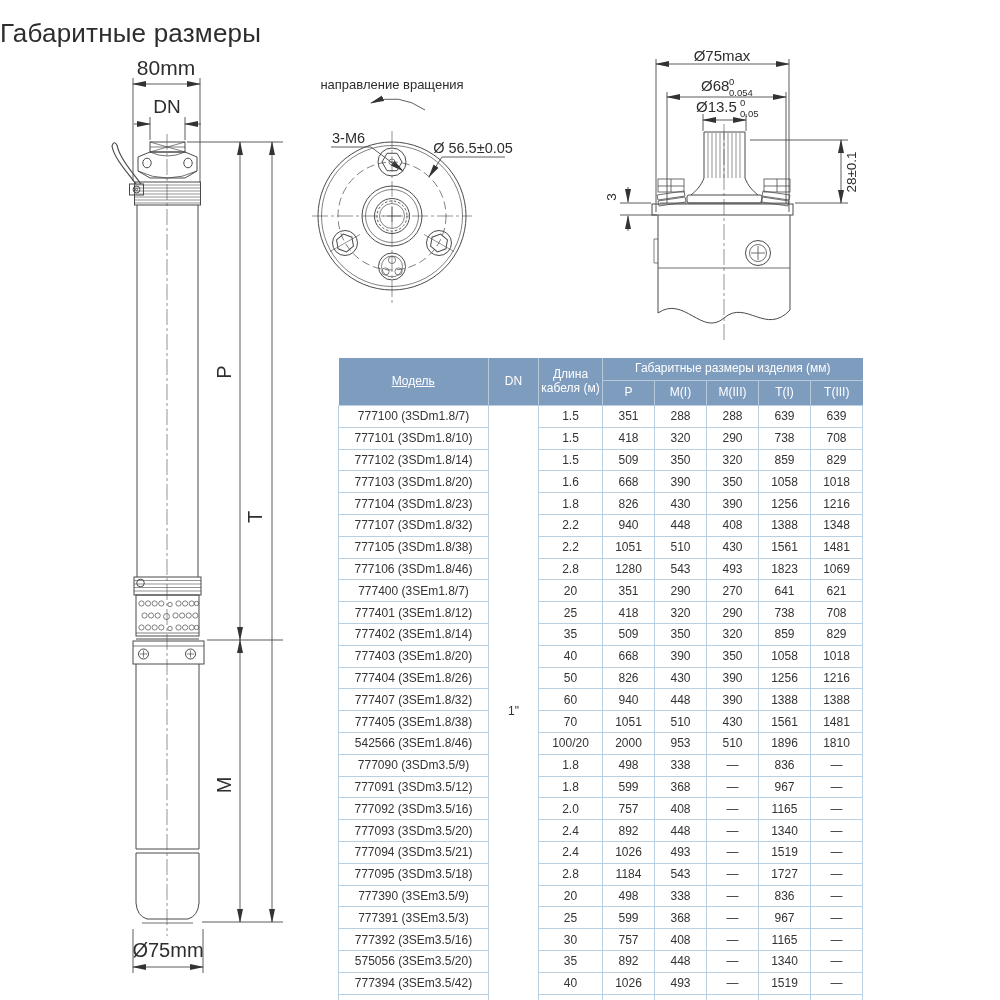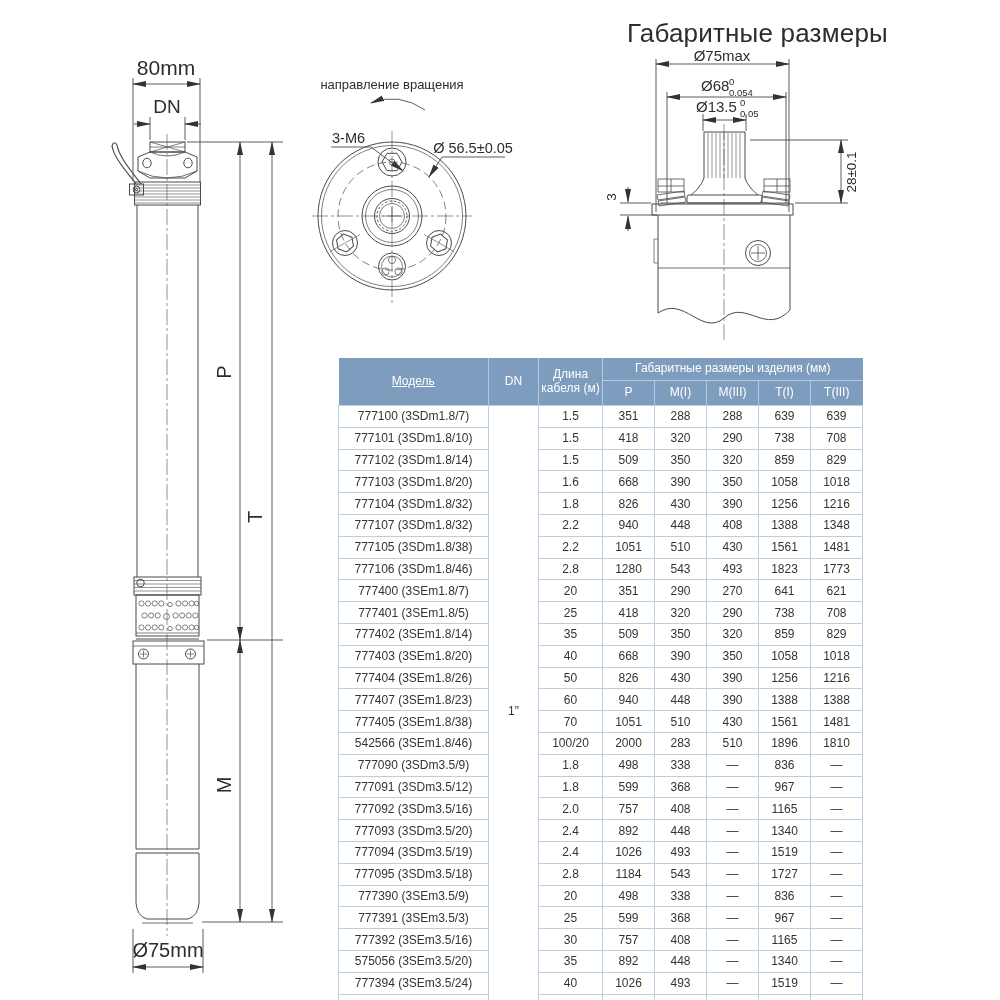--- a/index.html
+++ b/index.html
@@ -8,21 +8,21 @@
     --grid:#B9CFE2;
     --text:#333333;
     --line:#4B4B4B;
   }
   html,body{margin:0;padding:0;background:#fff;}
   #page{
     position:relative;width:1000px;height:1000px;background:#ffffff;
     font-family:"Liberation Sans", sans-serif;color:var(--text);overflow:hidden;
   }
   .page-title{
-    position:absolute;left:0;top:18px;width:888px;text-align:right;
+    position:absolute;left:0;top:18px;width:888px;text-align:left;
     font-size:26px;font-weight:500;color:#2d2d2d;letter-spacing:.2px;
   }
   svg{position:absolute;overflow:visible;}
   svg text{font-family:"Liberation Sans", sans-serif;fill:#2d2d2d;}
   .spec-table{
     position:absolute;left:338px;top:358px;width:524px;
     border-collapse:collapse;table-layout:fixed;
     font-size:12px;color:var(--text);
   }
   .spec-table thead th{
@@ -414,21 +414,21 @@
         <tr>
           <td>777103 (3SDm1.8/20)</td>
           <td>1.6</td>
           <td>668</td>
           <td>390</td>
           <td>350</td>
           <td>1058</td>
           <td>1018</td>
         </tr>
         <tr>
-          <td>777104 (3SDm1.8/32)</td>
+          <td>777104 (3SDm1.8/23)</td>
           <td>1.8</td>
           <td>826</td>
           <td>430</td>
           <td>390</td>
           <td>1256</td>
           <td>1216</td>
         </tr>
         <tr>
           <td>777107 (3SDm1.8/32)</td>
           <td>2.2</td>
@@ -447,33 +447,33 @@
           <td>1561</td>
           <td>1481</td>
         </tr>
         <tr>
           <td>777106 (3SDm1.8/46)</td>
           <td>2.8</td>
           <td>1280</td>
           <td>543</td>
           <td>493</td>
           <td>1823</td>
-          <td>1773</td>
+          <td>1069</td>
         </tr>
         <tr>
           <td>777400 (3SEm1.8/7)</td>
           <td>20</td>
           <td>351</td>
           <td>290</td>
           <td>270</td>
           <td>641</td>
           <td>621</td>
         </tr>
         <tr>
-          <td>777401 (3SEm1.8/5)</td>
+          <td>777401 (3SEm1.8/12)</td>
           <td>25</td>
           <td>418</td>
           <td>320</td>
           <td>290</td>
           <td>738</td>
           <td>708</td>
         </tr>
         <tr>
           <td>777402 (3SEm1.8/14)</td>
           <td>35</td>
@@ -495,42 +495,42 @@
         <tr>
           <td>777404 (3SEm1.8/26)</td>
           <td>50</td>
           <td>826</td>
           <td>430</td>
           <td>390</td>
           <td>1256</td>
           <td>1216</td>
         </tr>
         <tr>
-          <td>777407 (3SEm1.8/23)</td>
+          <td>777407 (3SEm1.8/32)</td>
           <td>60</td>
           <td>940</td>
           <td>448</td>
           <td>390</td>
           <td>1388</td>
           <td>1388</td>
         </tr>
         <tr>
           <td>777405 (3SEm1.8/38)</td>
           <td>70</td>
           <td>1051</td>
           <td>510</td>
           <td>430</td>
           <td>1561</td>
           <td>1481</td>
         </tr>
         <tr>
           <td>542566 (3SEm1.8/46)</td>
           <td>100/20</td>
           <td>2000</td>
-          <td>283</td>
+          <td>953</td>
           <td>510</td>
           <td>1896</td>
           <td>1810</td>
         </tr>
         <tr>
           <td>777090 (3SDm3.5/9)</td>
           <td>1.8</td>
           <td>498</td>
           <td>338</td>
           <td>—</td>
@@ -558,21 +558,21 @@
         <tr>
           <td>777093 (3SDm3.5/20)</td>
           <td>2.4</td>
           <td>892</td>
           <td>448</td>
           <td>—</td>
           <td>1340</td>
           <td>—</td>
         </tr>
         <tr>
-          <td>777094 (3SDm3.5/19)</td>
+          <td>777094 (3SDm3.5/21)</td>
           <td>2.4</td>
           <td>1026</td>
           <td>493</td>
           <td>—</td>
           <td>1519</td>
           <td>—</td>
         </tr>
         <tr>
           <td>777095 (3SDm3.5/18)</td>
           <td>2.8</td>
@@ -612,21 +612,21 @@
         <tr>
           <td>575056 (3SEm3.5/20)</td>
           <td>35</td>
           <td>892</td>
           <td>448</td>
           <td>—</td>
           <td>1340</td>
           <td>—</td>
         </tr>
         <tr>
-          <td>777394 (3SEm3.5/24)</td>
+          <td>777394 (3SEm3.5/42)</td>
           <td>40</td>
           <td>1026</td>
           <td>493</td>
           <td>—</td>
           <td>1519</td>
           <td>—</td>
         </tr>
         <tr>
           <td>777395 (3SEm3.5/28)</td>
           <td>50</td>

